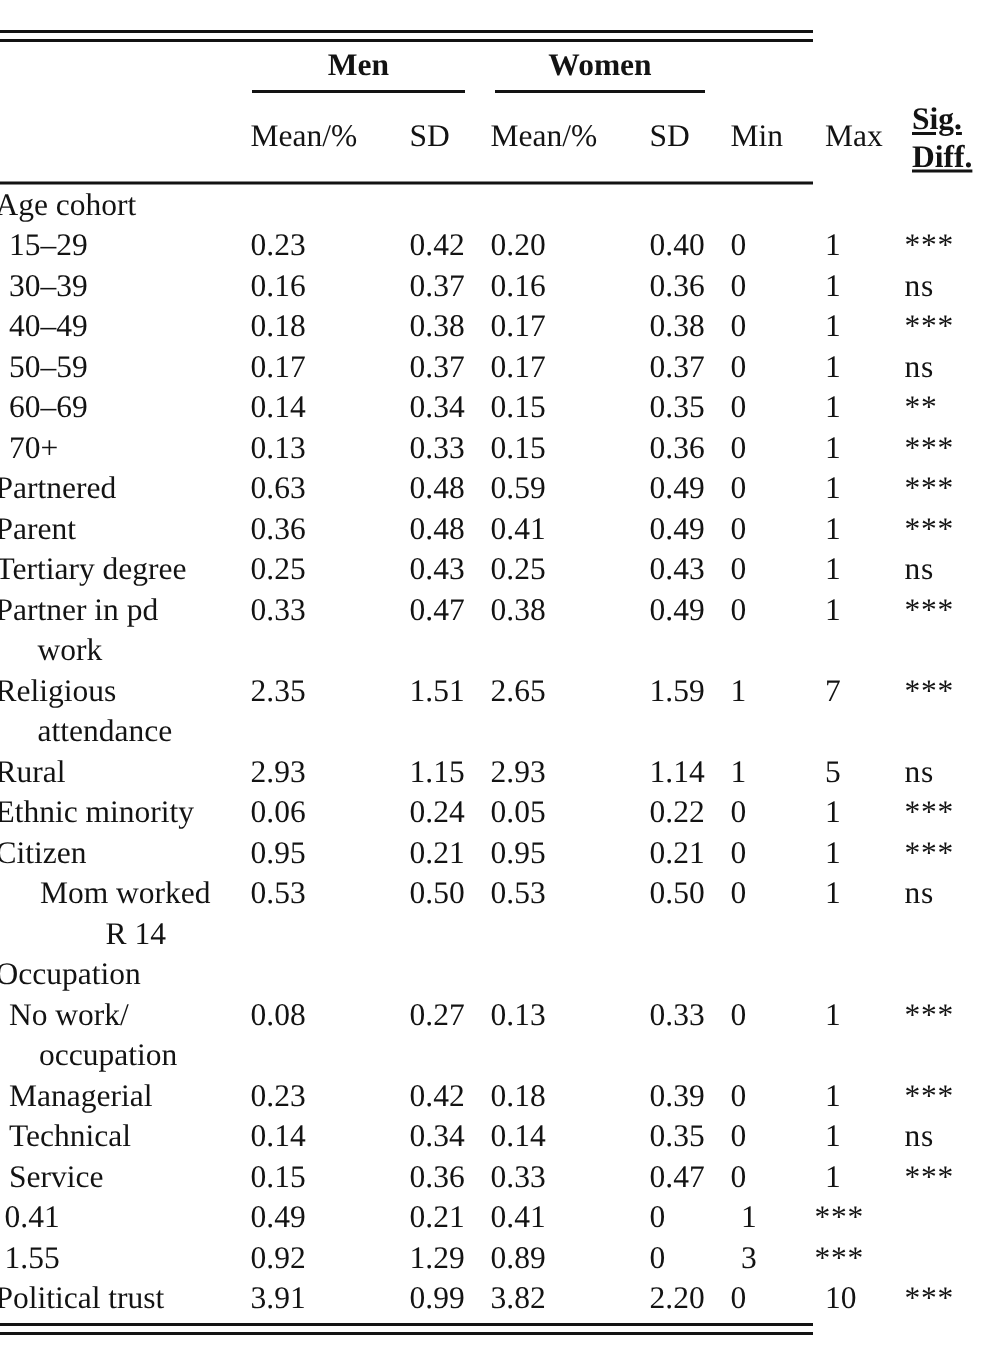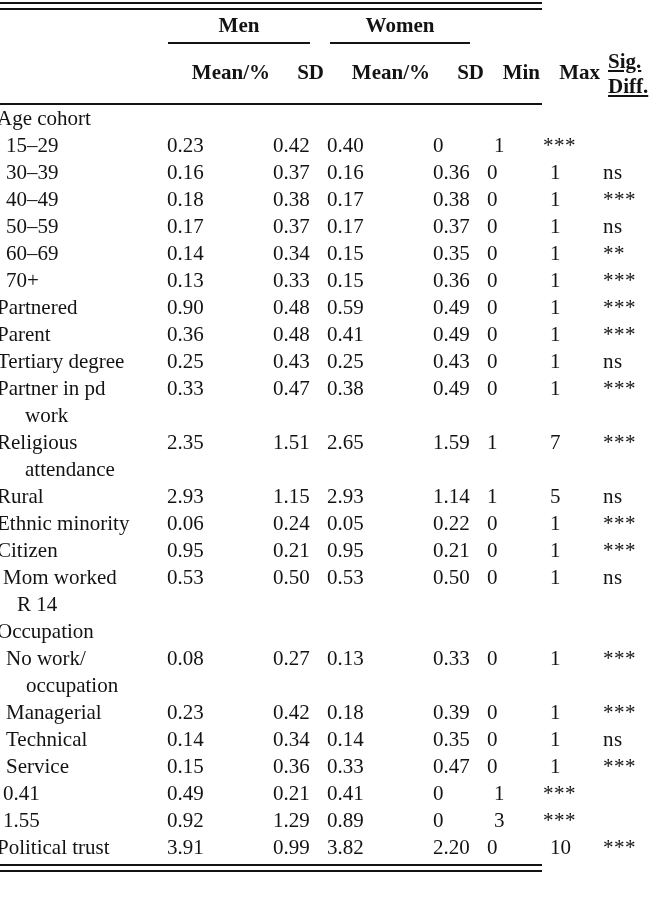--- a/index.html
+++ b/index.html
@@ -2,61 +2,61 @@
 <html><head>
 <meta charset="utf-8">
 <style>
   html, body { margin:0; padding:0; }
   body {
     width:659px; height:905px; background:#ffffff;
     font-family:"Liberation Serif", serif;
     font-size:21px; color:#131313;
     -webkit-font-smoothing:antialiased;
   }
-  .table-wrap { width:542px; margin-top:2px; }
+  .table-wrap { width:542px; margin-top:20px; }
 
   .double-rule { height:4px; border-top:2px solid #131313; border-bottom:2px solid #131313; }
   .single-rule { height:0; border-top:2px solid #131313; }
   .bottom-gap { height:3px; }
 
   .grid-cols {
     display:grid;
     grid-template-columns:164px 106px 54px 106px 54px 56px 60px 59px;
   }
 
   
   .thead { grid-template-rows:34px 59px; }
   .group {
     grid-row:1; align-self:stretch;
     text-align:center; font-weight:bold;
     border-bottom:2px solid #131313;
     padding-top:3px; line-height:24px;
   }
   .group-men   { grid-column:2/4; margin-left:4px;  margin-right:14px; }
   .group-women { grid-column:4/6; margin-left:6px;  margin-right:14px; }
-  .colhead { grid-row:2; font-weight:bold; padding-top:16px; line-height:24px;text-align:right; }
+  .colhead { grid-row:2; font-weight:normal; padding-top:16px; line-height:24px; }
   .ch-mean1 { grid-column:2; padding-left:3px; }
   .ch-sd1   { grid-column:3; padding-left:3px; }
   .ch-mean2 { grid-column:4; padding-left:3px; }
   .ch-sd2   { grid-column:5; padding-left:3px; }
   .ch-min   { grid-column:6; padding-left:3px; }
   .ch-max   { grid-column:7; padding-left:10px; }
   .ch-sig   {
     grid-column:8; grid-row:1/3; align-self:end;
     font-weight:bold; line-height:25px; padding:0 0 4px 8px;
     white-space:pre-line;
     text-decoration:underline;
   }
 
   
   .row  { }
   .cell { line-height:27px; }
   .label { white-space:pre-wrap; }
   .lvl0  .label { padding-left:25px; text-indent:-28px; }
-  .lvl0s .label { padding-left:17px; text-indent:-14px; }
+  .lvl0s .label { padding-left:17px; text-indent:-14px;text-align:center; }
   .lvl1  .label { padding-left:26px; text-indent:-20px; }
   .num  { padding-left:3px; }
   .max-cell { padding-left:10px; }
   .sig-cell { padding-left:3px; letter-spacing:0.5px; }
 </style>
 </head>
 <body>
 
 <div class="table-wrap">
 
@@ -86,20 +86,21 @@
     <div class="cell num"></div>
     <div class="cell num"></div>
     <div class="cell num max-cell"></div>
     <div class="cell sig-cell"></div>
   </div>
 
   <div class="grid-cols row lvl1">
     <div class="cell label">15–29</div>
     <div class="cell num">0.23</div>
     <div class="cell num">0.42</div>
+    <div class="cell num">0.20</div>
     <div class="cell num">0.40</div>
     <div class="cell num">0</div>
     <div class="cell num max-cell">1</div>
     <div class="cell sig-cell">***</div>
   </div>
 
   <div class="grid-cols row lvl1">
     <div class="cell label">30–39</div>
     <div class="cell num">0.16</div>
     <div class="cell num">0.37</div>
@@ -149,21 +150,21 @@
     <div class="cell num">0.33</div>
     <div class="cell num">0.15</div>
     <div class="cell num">0.36</div>
     <div class="cell num">0</div>
     <div class="cell num max-cell">1</div>
     <div class="cell sig-cell">***</div>
   </div>
 
   <div class="grid-cols row lvl0">
     <div class="cell label">Partnered</div>
-    <div class="cell num">0.90</div>
+    <div class="cell num">0.63</div>
     <div class="cell num">0.48</div>
     <div class="cell num">0.59</div>
     <div class="cell num">0.49</div>
     <div class="cell num">0</div>
     <div class="cell num max-cell">1</div>
     <div class="cell sig-cell">***</div>
   </div>
 
   <div class="grid-cols row lvl0">
     <div class="cell label">Parent</div>

